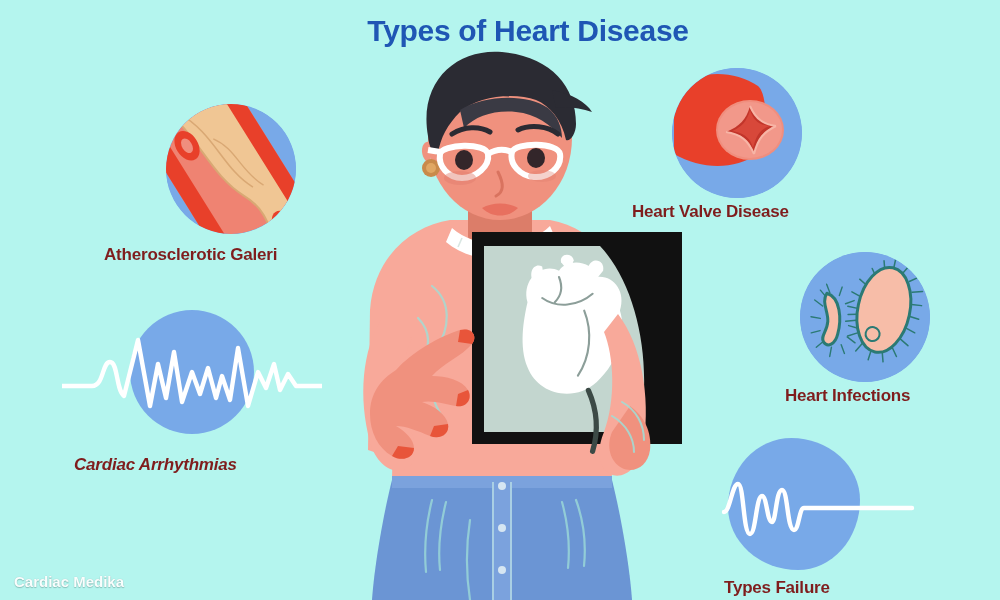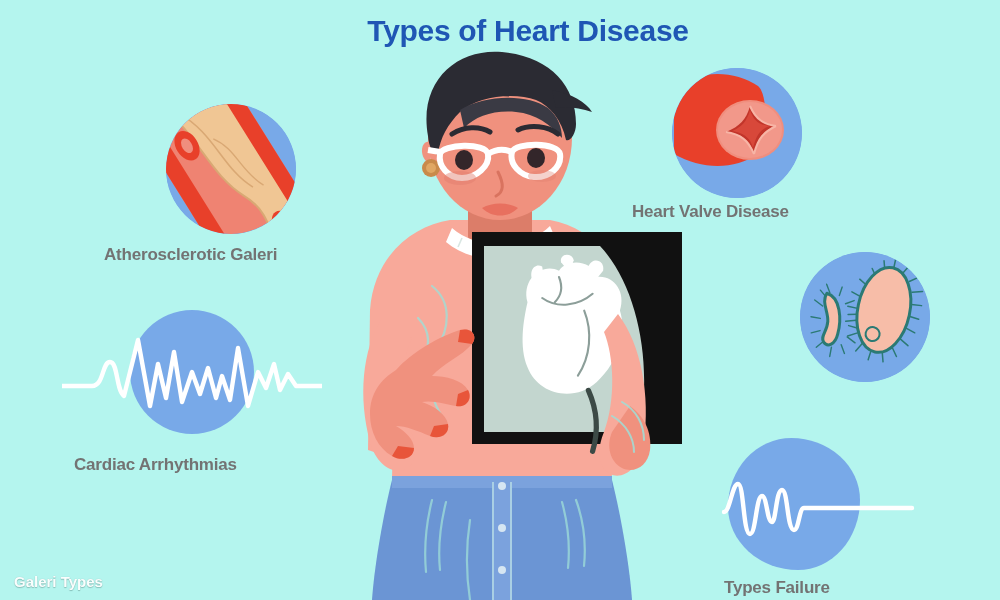--- a/index.html
+++ b/index.html
@@ -28,21 +28,21 @@
     color: #1f56b4;
     letter-spacing: -0.3px;
     margin-left: 28px;
   }
 
   
   .label {
     position: absolute;
     font-size: 17px;
     font-weight: bold;
-    color: #737373;
+    color: #7f1d1d;
     white-space: nowrap;
     letter-spacing: -0.2px;
   }
 
   
   .circle {
     position: absolute;
     background: #78a9e8;
     border-radius: 50%;
     overflow: hidden;
@@ -103,21 +103,21 @@
 
   <div class="circle" style="left:130px; top:310px; width:124px; height:124px; overflow:visible;">
     <svg width="260" height="140" viewBox="0 0 260 140" style="position:absolute; left:-68px; top:-8px;">
       <path d="M0 84 L30 84 C42 84 40 60 48 60 C56 60 54 88 62 94
                L76 38 L88 104 L96 62 L104 96 L112 50 L120 100
                L130 70 L138 92 L146 66 L154 96 L160 74 L168 98
                L176 46 L186 104 L196 70 L204 86 L212 62 L218 88
                L226 72 L234 84 L260 84" fill="none" stroke="#ffffff" stroke-width="4.4" stroke-linecap="round" stroke-linejoin="round"></path>
     </svg>
   </div>
-  <div class="label" style="left:74px; top:455px;">Cardiac Arrhythmias</div>
+  <div class="label" style="left:74px; top:455px;font-style:italic;">Cardiac Arrhythmias</div>
 
   <div class="circle" style="left:672px; top:68px; width:130px; height:130px;">
     <svg width="130" height="130" viewBox="0 0 130 130">
       <defs>
         <clipPath id="valveClip">
             <circle cx="65" cy="65" r="65"></circle>
           </clipPath>
       </defs>
       <g clip-path="url(#valveClip)">
         <rect x="0" y="0" width="130" height="130" fill="#78a9e8"></rect>
@@ -193,20 +193,21 @@
             <line x1="21" y1="64" x2="12" y2="61"></line>
               <line x1="25" y1="52" x2="18" y2="45"></line>
             <line x1="30" y1="44" x2="25" y2="36"></line>
           </g>
           <path d="M31 40 C44 46, 42 68, 36 82 C32 92, 24 94, 21 88
                    C18 82, 26 78, 28 68 C30 58, 24 48, 31 40 Z" fill="#f7bda8" stroke="#2b7a74" stroke-width="3" stroke-linejoin="round"></path>
         </g>
       </g>
     </svg>
   </div>
+  <div class="label" style="left:785px; top:386px;">Heart Infections</div>
 
   <div class="circle blob" style="left:728px; top:438px; width:132px; height:132px; overflow:visible;">
     <svg width="200" height="132" viewBox="0 0 200 132" style="position:absolute; left:-12px; top:0;">
       <path d="M8 74 C14 74 16 46 22 46 C28 46 27 96 34 96
                C40 96 40 58 46 58 C51 58 51 84 56 84
                C60 84 60 52 66 52 C72 52 71 92 78 92
                C83 92 83 70 88 70 L196 70" fill="none" stroke="#ffffff" stroke-width="4.4" stroke-linecap="round" stroke-linejoin="round"></path>
     </svg>
   </div>
   <div class="label" style="left:724px; top:578px;">Types Failure</div>
@@ -338,15 +339,15 @@
       <g stroke="#9fdfd8" stroke-width="2.2" fill="none" stroke-linecap="round" opacity=".75">
         <path d="M132 450 C126 474, 124 500, 126 522"></path>
         <path d="M146 452 C140 476, 138 500, 140 520"></path>
         <path d="M262 452 C268 474, 270 498, 268 518"></path>
         <path d="M276 450 C284 472, 286 496, 284 516"></path>
         <path d="M170 470 C166 496, 166 524, 170 550"></path>
       </g>
     </svg>
   </div>
 
-  <div class="watermark">Galeri Types</div>
+  <div class="watermark">Cardiac Medika</div>
 
 </div>
 
 </body></html>

